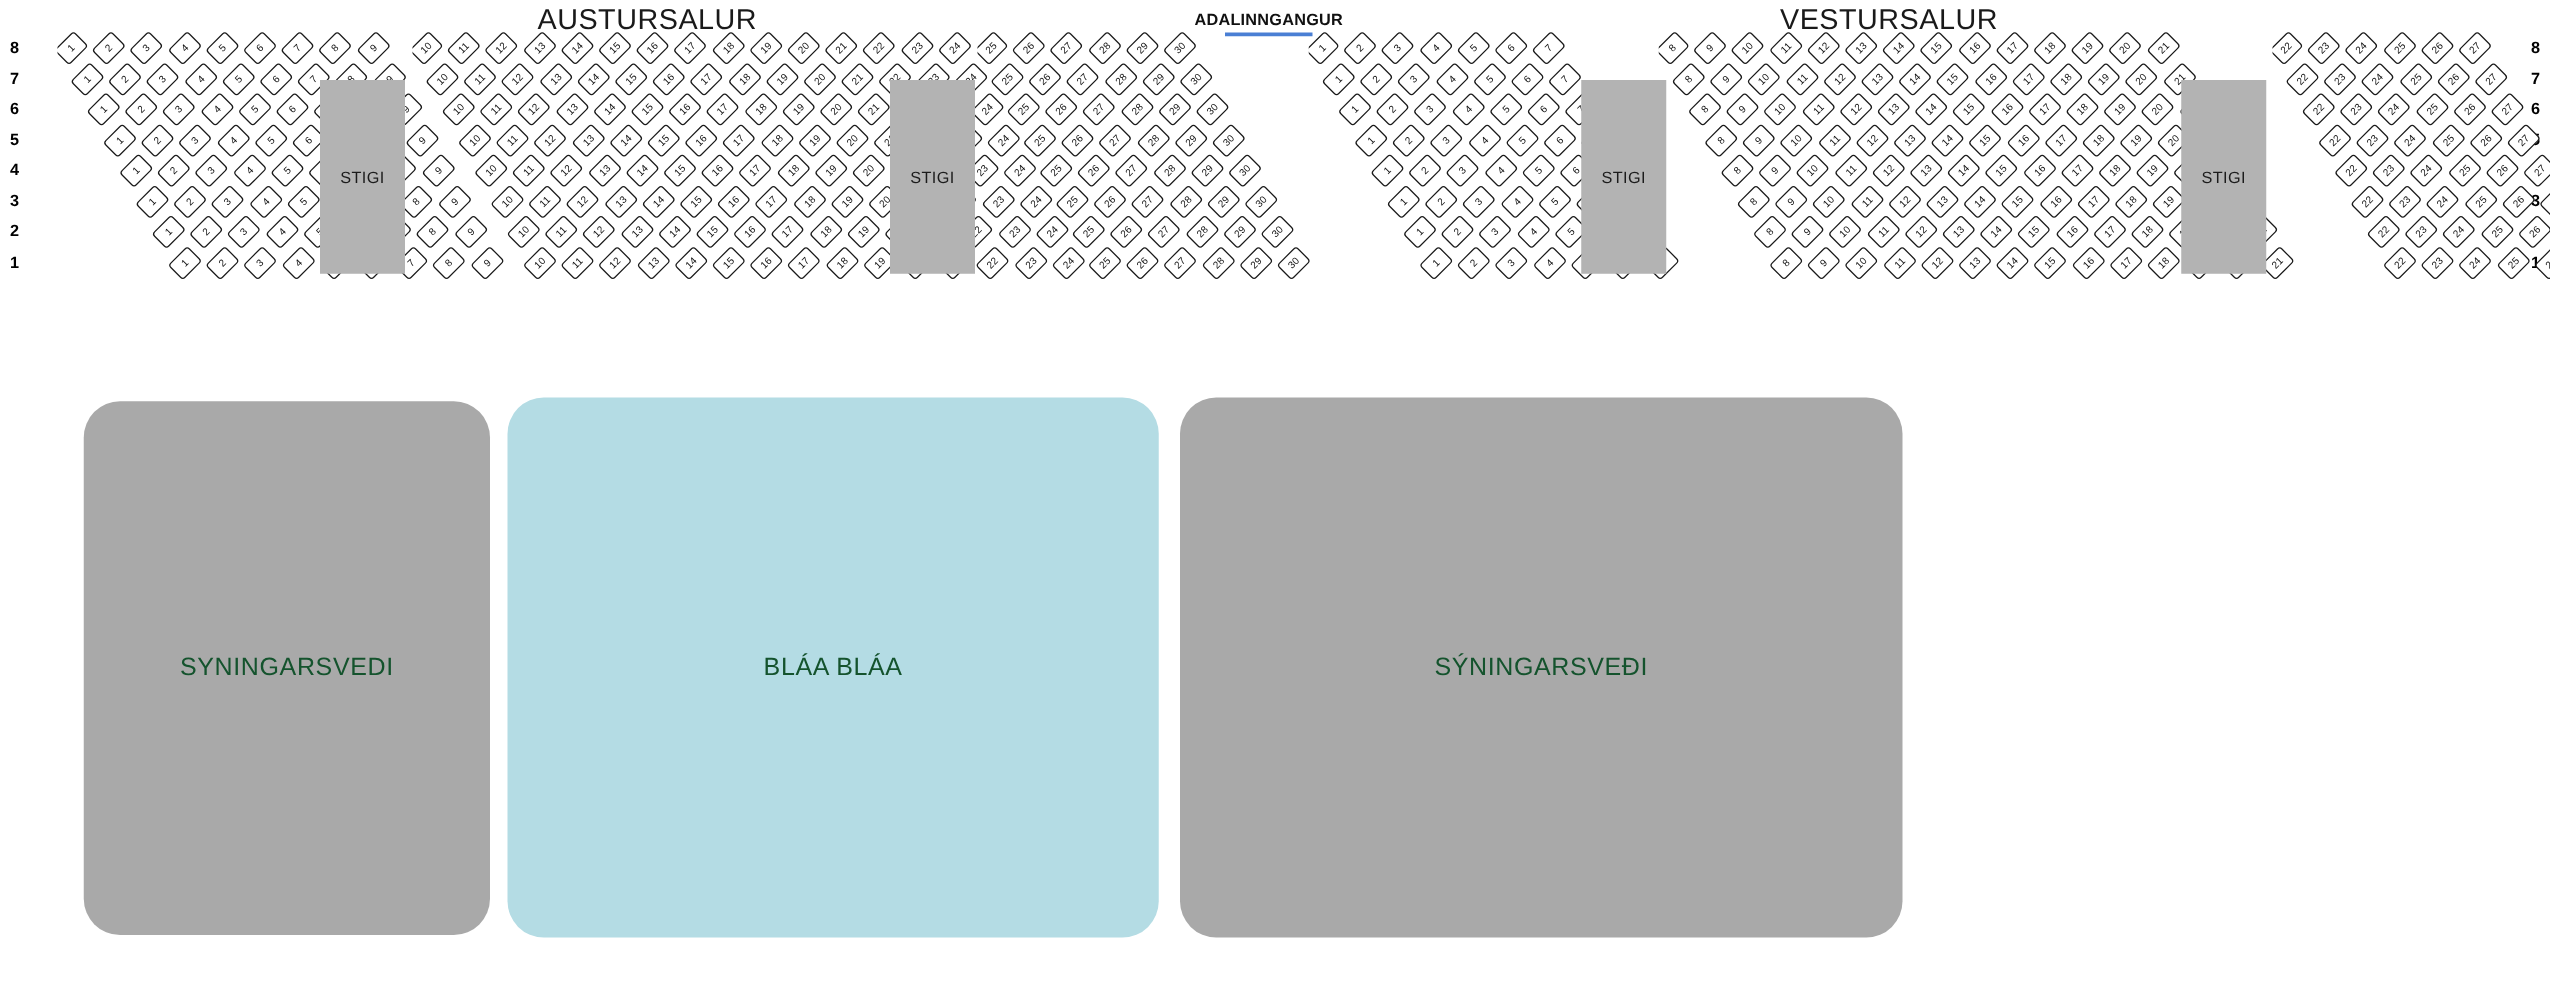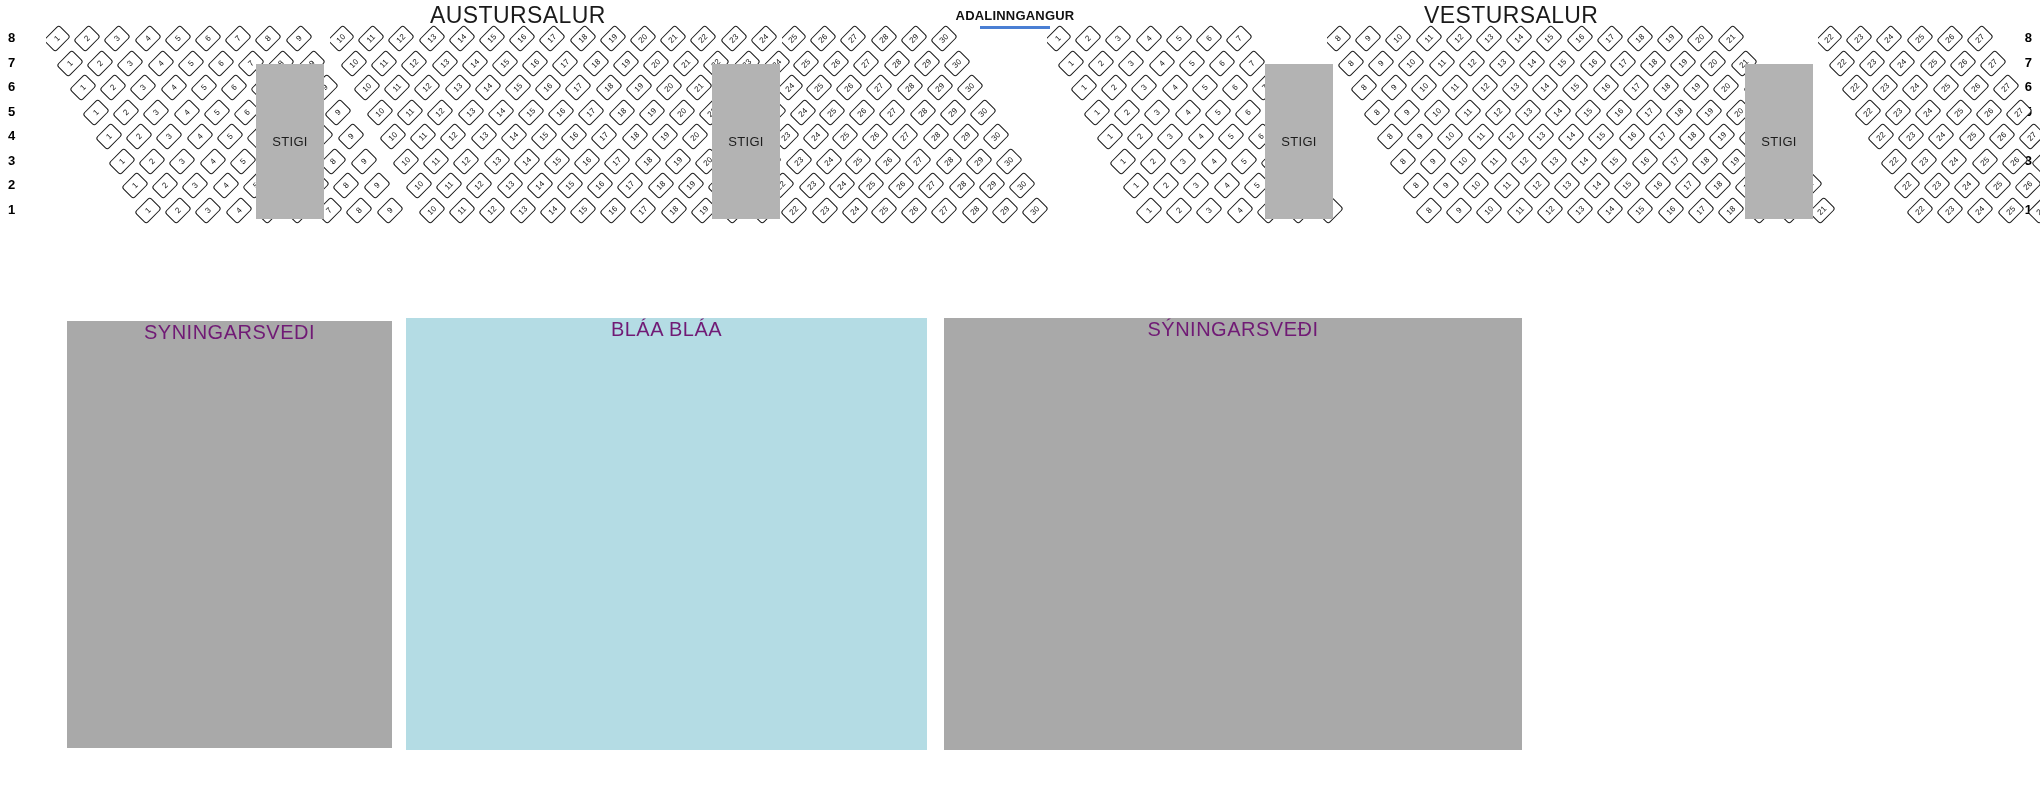--- a/index.html
+++ b/index.html
@@ -107,25 +107,26 @@
     display: flex;
     align-items: center;
     justify-content: center;
     letter-spacing: 0.3px;
   }
 
   
   .floor-area {
     position: absolute;
     display: flex;
-    align-items: flex-start;
+    align-items: center;
     justify-content: center;
     font-size: 20px;
-    color: #701a75;
+    color: #14532d;
     letter-spacing: 0.5px;
+    border-radius: 29px;
   }
   #area-left   { left: 67px;  top: 321px; width: 325px; height: 427px; background: #a9a9a9; }
   #area-middle { left: 406px; top: 318px; width: 521px; height: 432px; background: #b4dce4; }
   #area-right  { left: 944px; top: 318px; width: 578px; height: 432px; background: #a9a9a9; }
 </style>
 </head>
 <body>
 
 <div class="hall-title" id="title-austursalur">AUSTURSALUR</div>
 <div class="hall-title" id="title-vestursalur">VESTURSALUR</div>

